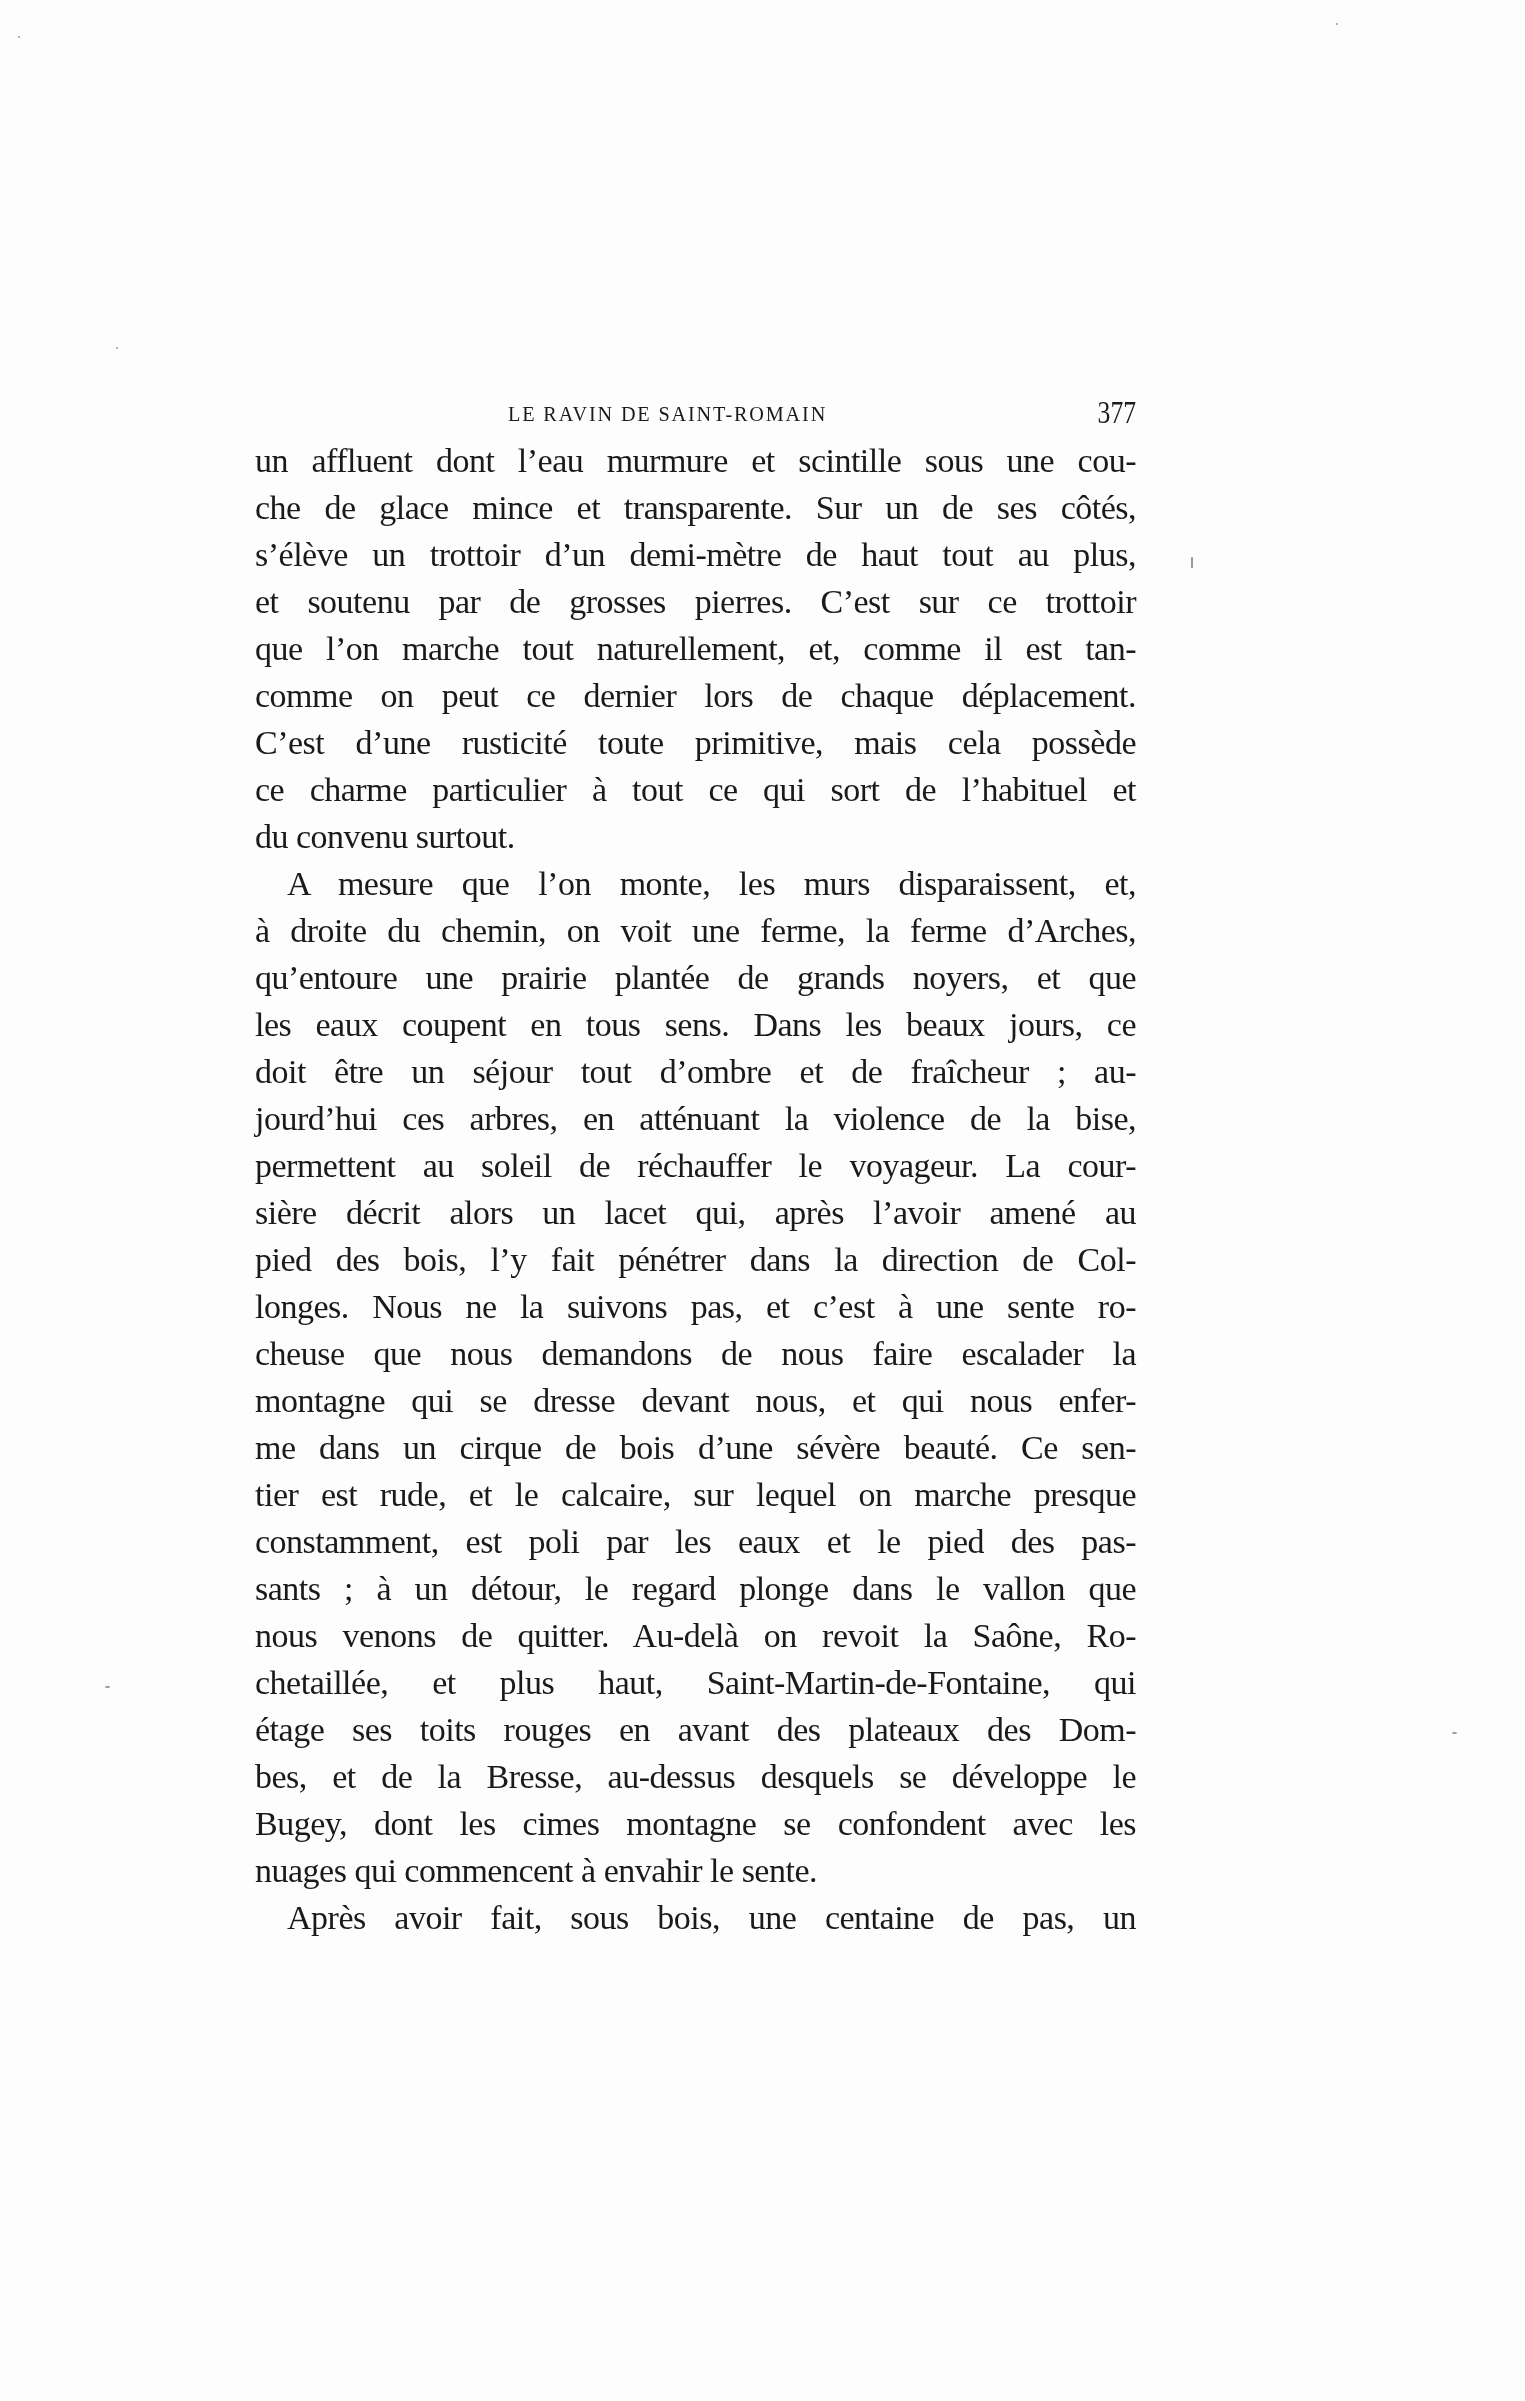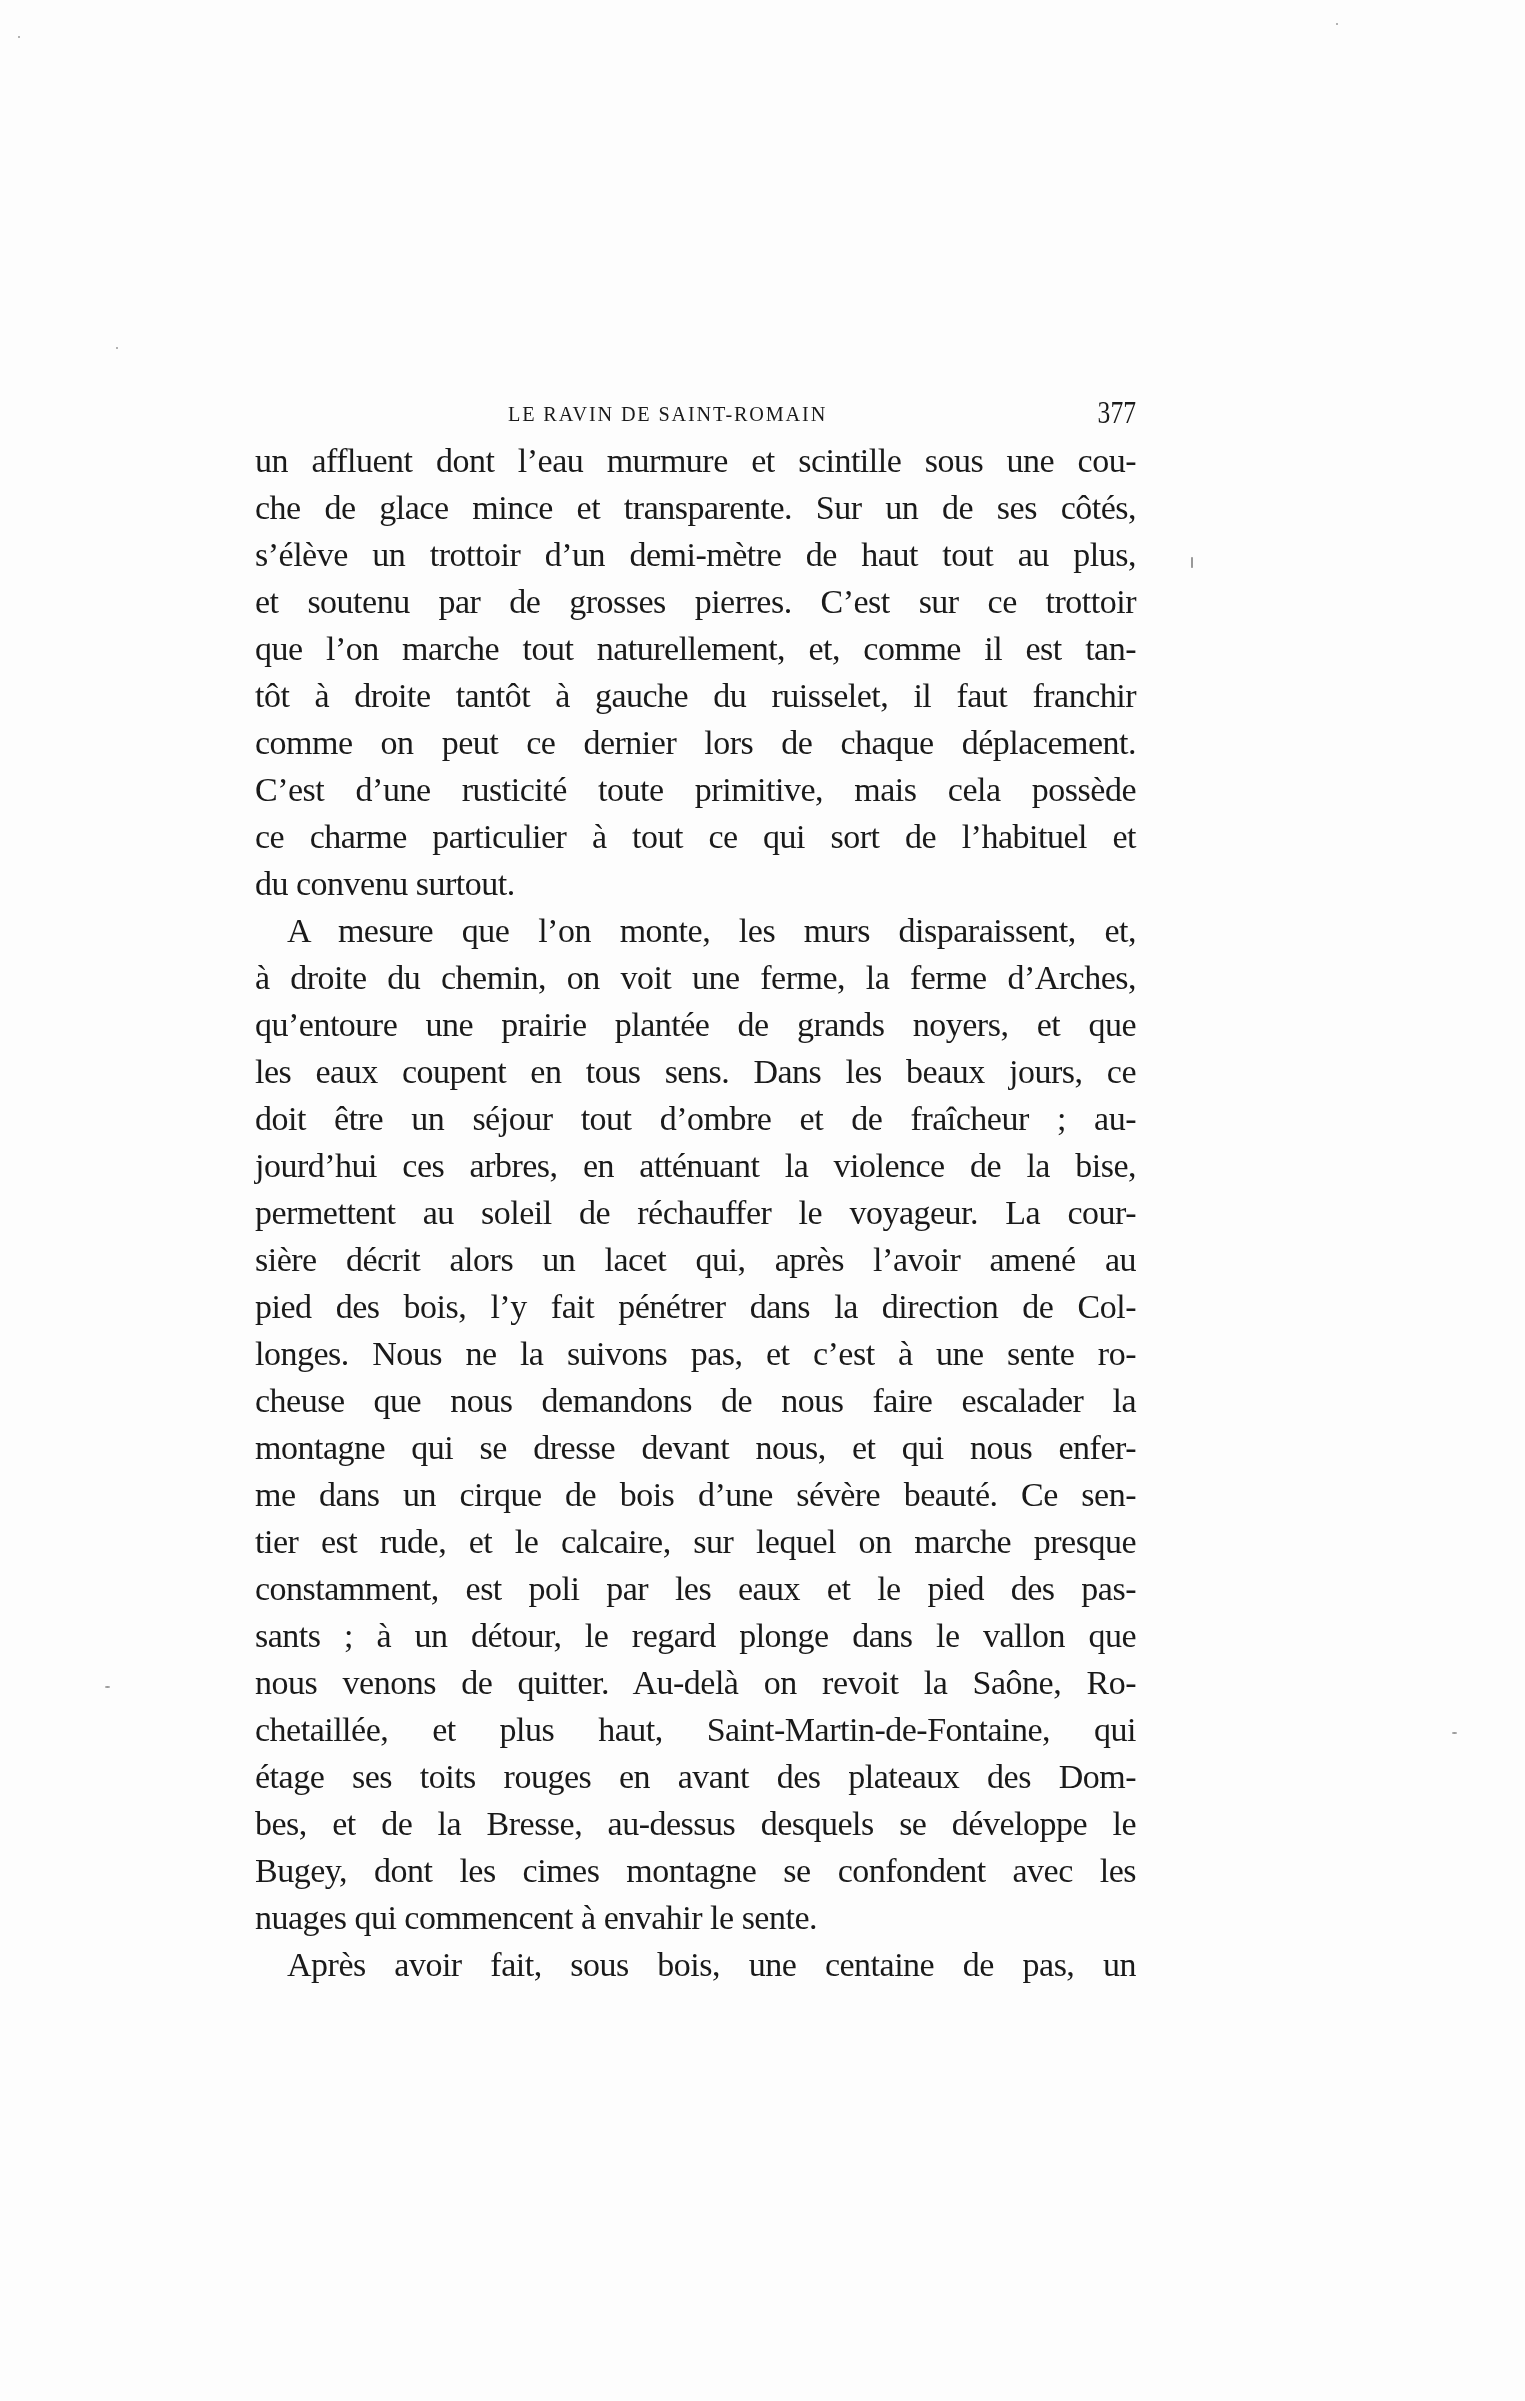--- a/index.html
+++ b/index.html
@@ -84,21 +84,20 @@
     <span class="running-title">LE RAVIN DE SAINT-ROMAIN</span>
     <span class="page-number">377</span>
   </div>
 
   <div class="body-text">
     <span class="line">un affluent dont l’eau murmure et scintille sous une cou-</span>
     <span class="line">che de glace mince et transparente. Sur un de ses côtés,</span>
     <span class="line">s’élève un trottoir d’un demi-mètre de haut tout au plus,</span>
     <span class="line">et soutenu par de grosses pierres. C’est sur ce trottoir</span>
     <span class="line">que l’on marche tout naturellement, et, comme il est tan-</span>
-    <span class="line">tôt à droite tantôt à gauche du ruisselet, il faut franchir</span>
     <span class="line">comme on peut ce dernier lors de chaque déplacement.</span>
     <span class="line">C’est d’une rusticité toute primitive, mais cela possède</span>
     <span class="line">ce charme particulier à tout ce qui sort de l’habituel et</span>
     <span class="line last">du convenu surtout.</span>
     <span class="line indent">A mesure que l’on monte, les murs disparaissent, et,</span>
     <span class="line">à droite du chemin, on voit une ferme, la ferme d’Arches,</span>
     <span class="line">qu’entoure une prairie plantée de grands noyers, et que</span>
     <span class="line">les eaux coupent en tous sens. Dans les beaux jours, ce</span>
     <span class="line">doit être un séjour tout d’ombre et de fraîcheur ; au-</span>
     <span class="line">jourd’hui ces arbres, en atténuant la violence de la bise,</span>

